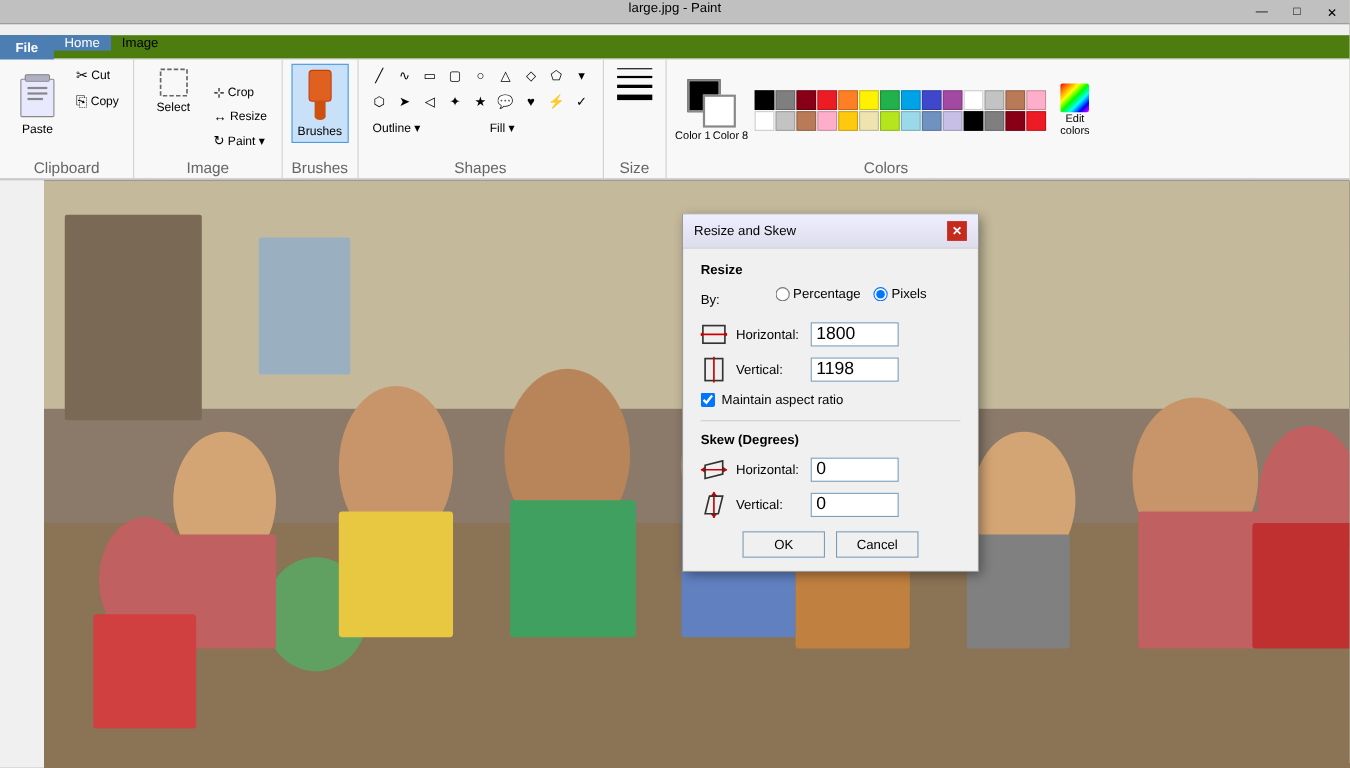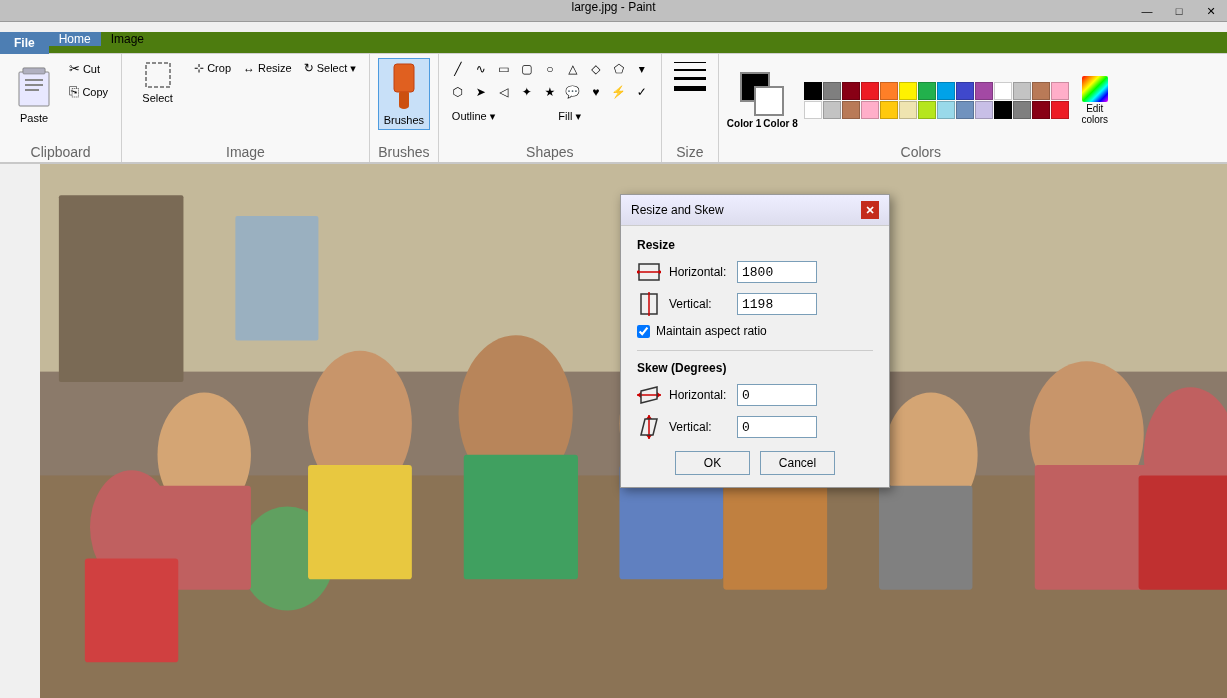--- a/index.html
+++ b/index.html
@@ -261,23 +261,22 @@
     }
     .dialog-label {
       min-width: 60px;
       font-size: 12px;
     }
     .dialog-input {
       width: 80px;
       height: 22px;
       border: 1px solid #7a9eb8;
       padding: 2px 4px;
-      font-size: 13px;
+      font-size: 16px;
       background: white;
-      font-family: Liberation Mono, monospace;
     }
     .radio-group {
       display: flex;
       gap: 12px;
       align-items: center;
       margin-bottom: 10px;
     }
     .radio-label {
       display: flex;
       align-items: center;
@@ -388,32 +387,32 @@
   </div>
 
   <div class="ribbon-section">
     <div class="ribbon-section-content" style="display:flex; flex-direction:row; gap:4px;">
       <div class="select-btn" style="display:flex;flex-direction:column;align-items:center;justify-content:center;gap:2px;padding:2px 4px;">
         <svg width="30" height="30" viewBox="0 0 30 30">
           <rect x="3" y="3" width="24" height="24" fill="none" stroke="#666" stroke-width="1.5" stroke-dasharray="4 2"></rect>
         </svg>
         <span>Select</span>
       </div>
-      <div style="display:flex;flex-direction:row;gap:2px;">
+      <div style="display:flex;flex-direction:column;gap:2px;margin-top:16px;">
         <div class="small-btn">
           <span class="icon-crop"></span>
           <span>Crop</span>
         </div>
         <div class="small-btn">
           <span class="icon-resize"></span>
           <span>Resize</span>
         </div>
         <div class="small-btn">
           <span class="icon-rotate"></span>
-          <span>Select ▾</span>
+          <span>Paint ▾</span>
         </div>
       </div>
     </div>
     <div class="ribbon-section-label">Image</div>
   </div>
 
 
   <div class="ribbon-section">
     <div class="ribbon-section-content">
       <div class="brushes-btn">
@@ -475,21 +474,21 @@
   </div>
 
   <div class="ribbon-section" style="border-right:none;">
     <div class="ribbon-section-content" style="gap:6px;align-items:center;">
 
       <div style="display:flex;flex-direction:column;gap:2px;align-items:center;">
         <div style="position:relative;width:44px;height:44px;">
           <div style="position:absolute;top:0;left:0;width:30px;height:30px;background:#000;border:2px solid #888;"></div>
           <div style="position:absolute;bottom:0;right:0;width:30px;height:30px;background:#fff;border:2px solid #888;"></div>
         </div>
-        <div style="display:flex;gap:2px;font-weight:bold;">
+        <div style="display:flex;gap:2px;">
           <div style="font-size:10px;text-align:center;cursor:pointer;">Color
 1</div>
           <div style="font-size:10px;text-align:center;cursor:pointer;">Color
 8</div>
         </div>
       </div>
 
       <div>
         <div class="color-grid" id="color-grid">
             <div class="color-swatch" style="background: rgb(0, 0, 0);"></div>
@@ -587,20 +586,33 @@
   <div class="dialog-overlay">
     <div class="dialog">
       <div class="dialog-title">
         <span>Resize and Skew</span>
         <button class="dialog-close">✕</button>
       </div>
       <div class="dialog-body">
 
         <div class="dialog-section-title">Resize</div>
         <div class="dialog-row">
+          <span class="dialog-label">By:</span>
+          <div class="radio-group">
+            <label class="radio-label">
+              <input type="radio" name="resize-by" style="">
+              <span>Percentage</span>
+            </label>
+            <label class="radio-label">
+              <input type="radio" name="resize-by" checked="" style="">
+              <span>Pixels</span>
+            </label>
+          </div>
+        </div>
+        <div class="dialog-row">
           <svg width="24" height="24" viewBox="0 0 24 24">
             <rect x="2" y="4" width="20" height="16" fill="none" stroke="#333" stroke-width="1.5"></rect>
             <line x1="0" y1="12" x2="24" y2="12" stroke="#cc0000" stroke-width="1.5"></line>
             <polygon points="2,10 2,14 -2,12" fill="#cc0000"></polygon>
             <polygon points="22,10 22,14 26,12" fill="#cc0000"></polygon>
           </svg>
           <span class="dialog-label">Horizontal:</span>
           <input type="text" class="dialog-input" value="1800" style="">
         </div>
         <div class="dialog-row">

